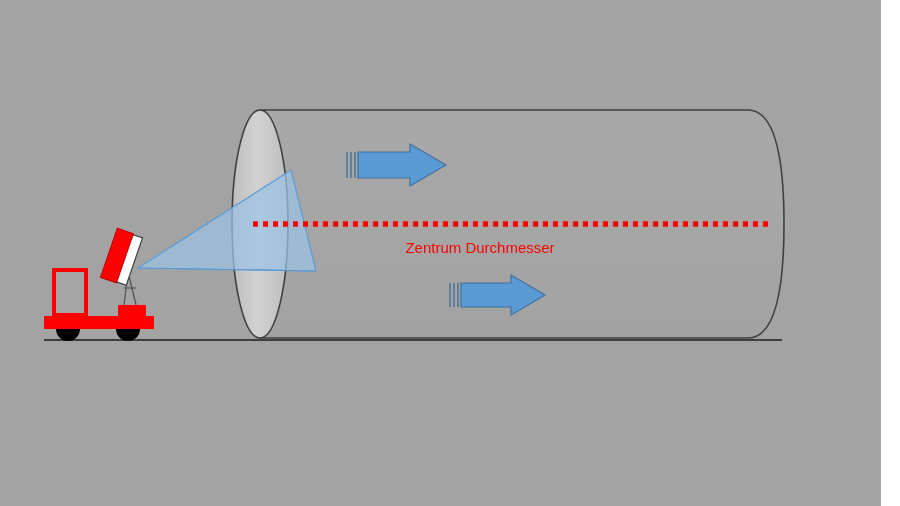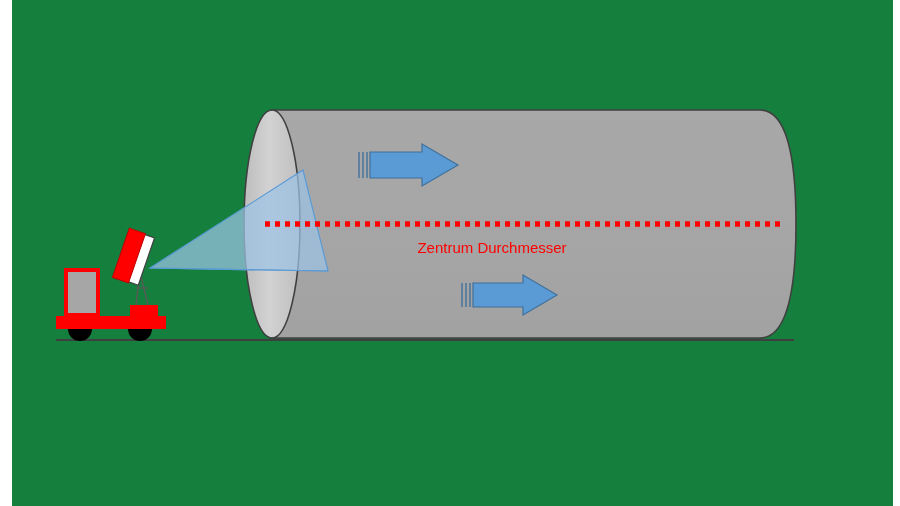--- a/index.html
+++ b/index.html
@@ -10,22 +10,21 @@
   body {
     width: 900px;
     height: 506px;
     overflow: hidden;
     font-family: "Liberation Sans", sans-serif;
   }
   #diagram-root {
     position: relative;
     width: 881px;
     height: 506px;
-    background: #15803d;
-    margin-left: 12px;
+    background: #a3a3a3;
   }
   #scene-svg {
     position: absolute;
     left: 0;
     top: 0;
     width: 900px;
     height: 506px;
     display: block;
   }
   .center-label {

